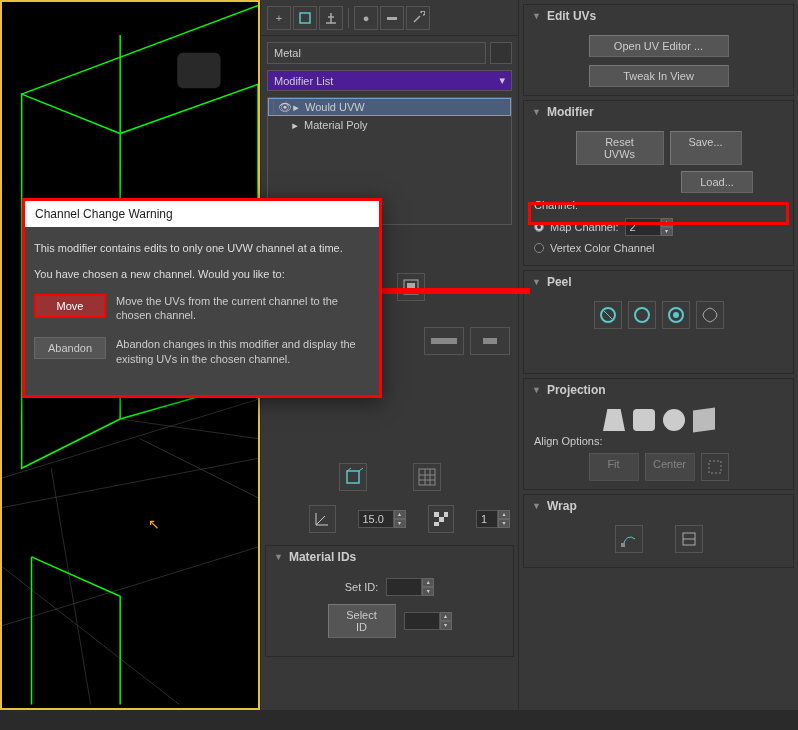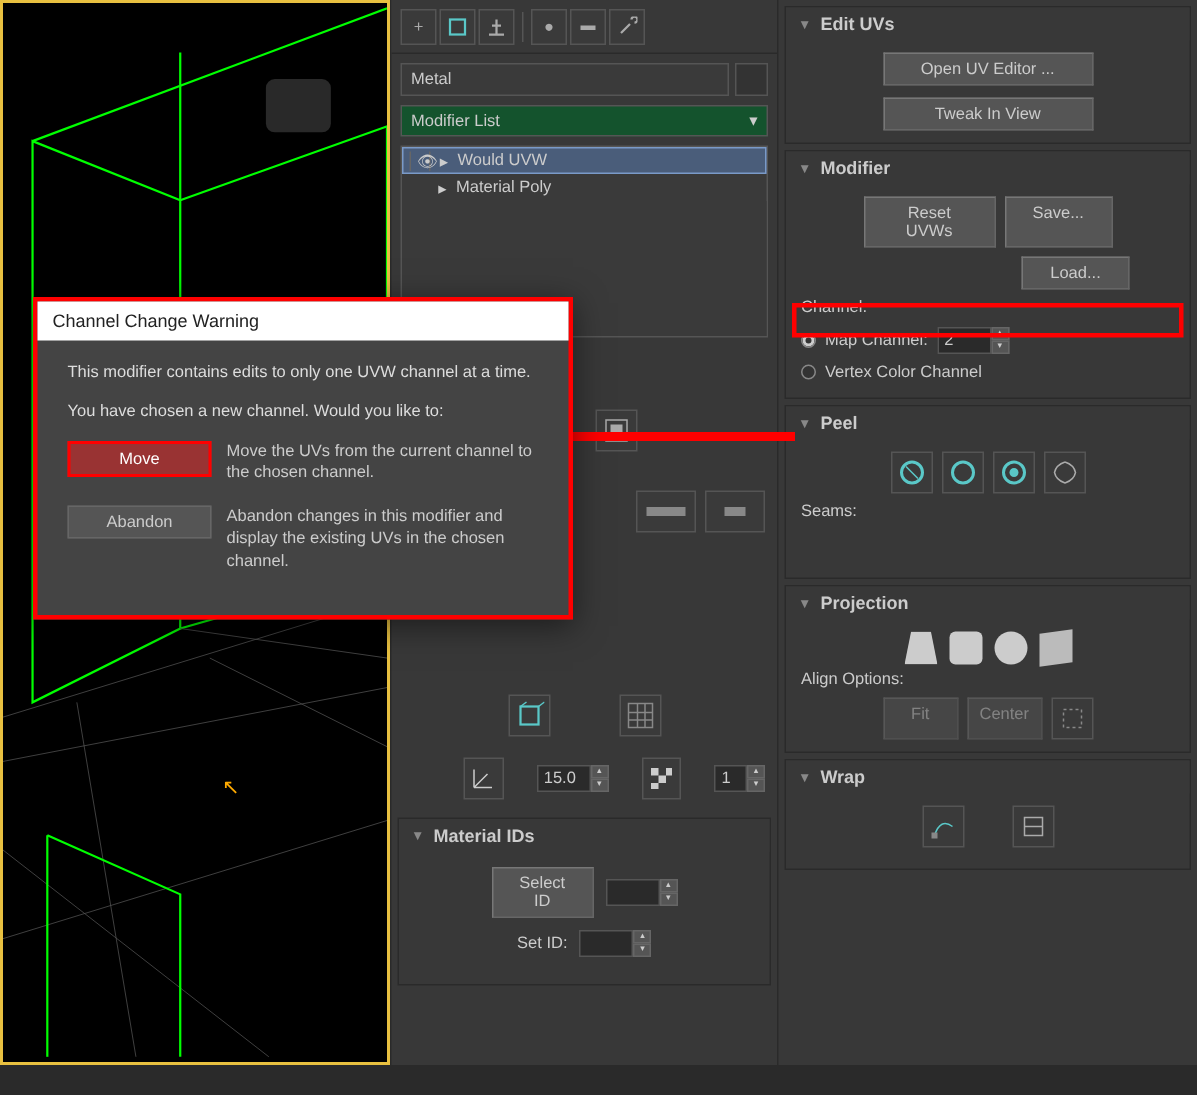--- a/index.html
+++ b/index.html
@@ -8,21 +8,21 @@
     .viewport { width: 260px; height: 710px; background: #000; border: 2px solid #e8c040; position: relative; overflow: hidden; }
     .viewport svg { width: 100%; height: 100%; }
     .center-panel { width: 258px; background: #383838; border-left: 1px solid #2a2a2a; }
     .right-panel { width: 280px; background: #383838; border-left: 1px solid #2a2a2a; }
     .toolbar { height: 36px; background: #383838; display: flex; align-items: center; gap: 2px; padding: 0 6px; border-bottom: 1px solid #2a2a2a; }
     .tool-btn { width: 24px; height: 24px; background: #3a3a3a; border: 1px solid #555; display: flex; align-items: center; justify-content: center; cursor: pointer; color: #aaa; }
     .tool-sep { width: 1px; height: 20px; background: #555; margin: 0 3px; }
     .name-field { margin: 6px; display: flex; gap: 4px; }
     .name-input { flex: 1; background: #3a3a3a; border: 1px solid #555; color: #ccc; padding: 3px 6px; font-size: 11px; }
     .color-swatch { width: 22px; height: 22px; background: #333; border: 1px solid #555; }
-    .modifier-dropdown { margin: 2px 6px 6px 6px; background: #14532d; border: 1px solid #555; display: flex; align-items: center; justify-content: space-between; padding: 3px 6px; text-align: center; }
+    .modifier-dropdown { margin: 2px 6px 6px 6px; background: #4c1d95; border: 1px solid #555; display: flex; align-items: center; justify-content: space-between; padding: 3px 6px; text-align: center; }
     .modifier-stack { margin: 0 6px; border: 1px solid #555; background: #3a3a3a; }
     .stack-item { display: flex; align-items: center; height: 18px; padding: 0 4px; gap: 4px; }
     .stack-item.active { background: #4a5d7a; border: 1px solid #7a9ac8; }
     .stack-item .eye { width: 14px; text-align: center; }
     .stack-item .tri { width: 10px; text-align: center; }
     .stack-item .eye-border { border-left: 1px solid #666; border-right: 1px solid #666; padding: 0 4px; }
     .stack-body { height: 90px; background: #3a3a3a; }
     .rollout { margin: 4px; border: 1px solid #2a2a2a; background: #383838; }
     .rollout-header { display: flex; align-items: center; padding: 4px 8px; background: #383838; gap: 6px; font-size: 12px; font-weight: bold; }
     .rollout-body { padding: 8px 10px; position: relative; }
@@ -36,24 +36,24 @@
     .spinner-input { width: 36px; background: #2a2a2a; border: 1px solid #555; color: #ccc; padding: 2px 4px; font-size: 11px; }
     .spinner-btns { display: flex; flex-direction: column; }
     .spinner-btn { width: 12px; height: 9px; background: #555; border: 1px solid #666; font-size: 6px; line-height: 6px; text-align: center; color: #ccc; }
     .label-sm { color: #ccc; font-size: 11px; }
     .channel-highlight { position: absolute; border: 3px solid #ff0000; top: 79px; left: 4px; right: 4px; height: 23px; pointer-events: none; }
     .icon-row { display: flex; gap: 6px; justify-content: center; margin-bottom: 6px; flex-wrap: wrap; }
     .icon-btn { width: 28px; height: 28px; background: #3a3a3a; border: 1px solid #555; display: flex; align-items: center; justify-content: center; cursor: pointer; }
     .icon-btn.active { background: #5ac8c8; border-color: #7adada; }
     .dialog { position: absolute; top: 198px; left: 22px; width: 360px; background: #444; border: 3px solid #ff0000; z-index: 100; box-shadow: 0 4px 20px rgba(0,0,0,0.5); }
     .dialog-title { background: #fff; color: #222; padding: 6px 10px; font-size: 12px; }
-    .dialog-body { padding: 14px 20px; }
+    .dialog-body { padding: 14px 9px; }
     .dialog-body p { color: #ddd; margin-bottom: 12px; font-size: 11px; line-height: 1.3; }
     .dialog-option { display: flex; gap: 10px; margin-bottom: 14px; align-items: flex-start; }
-    .dialog-btn { width: 96px; flex-shrink: 0; padding: 4px 0; text-align: center; background: #555; border: 1px solid #666; color: #ccc; font-size: 11px; cursor: pointer; }
+    .dialog-btn { width: 72px; flex-shrink: 0; padding: 4px 0; text-align: center; background: #555; border: 1px solid #666; color: #ccc; font-size: 11px; cursor: pointer; }
     .dialog-btn.highlighted { background: #993333; border: 2px solid #ff0000; color: #fff; }
     .desc { color: #ccc; font-size: 11px; line-height: 1.35; }
     .connector { position: absolute; height: 6px; background: #ff0000; z-index: 50; }
     .matid-body { padding: 10px; }
     .matid-row { display: flex; align-items: center; justify-content: center; gap: 8px; margin-bottom: 8px; }
     .alignopt { display: flex; gap: 6px; justify-content: center; margin-top: 6px; }
     .alignopt .btn { width: 50px; padding: 4px 0; }
     .seams-label { color: #ccc; margin-top: 4px; }
     .proj-icons { display: flex; gap: 8px; justify-content: center; margin-bottom: 4px; }
     .shape-ico { width: 22px; height: 22px; background: #ccc; }
@@ -266,31 +266,31 @@
       <span class="cursor-arrow" style="top:303px; left:190px;">↖</span>
     </div>
 
     <div class="rollout">
       <div class="rollout-header">
         <span class="rollout-tri">▼</span>
         <span>Material IDs</span>
       </div>
       <div class="matid-body">
         <div class="matid-row">
-          <span class="btn" style="width:68px">Select ID</span>
+          <span class="label-sm">Set ID:</span>
           <div class="spinner">
               <input class="spinner-input" style="">
               <div class="spinner-btns">
                 <div class="spinner-btn">▴</div>
                 <div class="spinner-btn">▾</div>
               </div>
             </div>
         </div>
         <div class="matid-row">
-          <span class="label-sm">Set ID:</span>
+          <span class="btn" style="width:68px">Select ID</span>
           <div class="spinner">
               <input class="spinner-input" style="">
               <div class="spinner-btns">
                 <div class="spinner-btn">▴</div>
                 <div class="spinner-btn">▾</div>
               </div>
             </div>
         </div>
       </div>
     </div>
@@ -364,21 +364,20 @@
                 <circle cx="10" cy="10" r="7" fill="none" stroke="#5ac8c8" stroke-width="2"></circle>
                 <circle cx="10" cy="10" r="3" fill="#5ac8c8"></circle>
               </svg>
             </div>
           <div class="icon-btn">
               <svg width="20" height="20">
                 <path d="M10 3 Q4 5 3 10 Q4 15 10 17 Q16 15 17 10 Q16 5 10 3" fill="none" stroke="#aaa"></path>
               </svg>
             </div>
         </div>
-        <div class="seams-label">Seams:</div>
         <div style="height:30px"></div>
       </div>
     </div>
 
     <div class="rollout">
       <div class="rollout-header">
         <span class="rollout-tri">▼</span>
         <span>Projection</span>
       </div>
       <div class="rollout-body">

